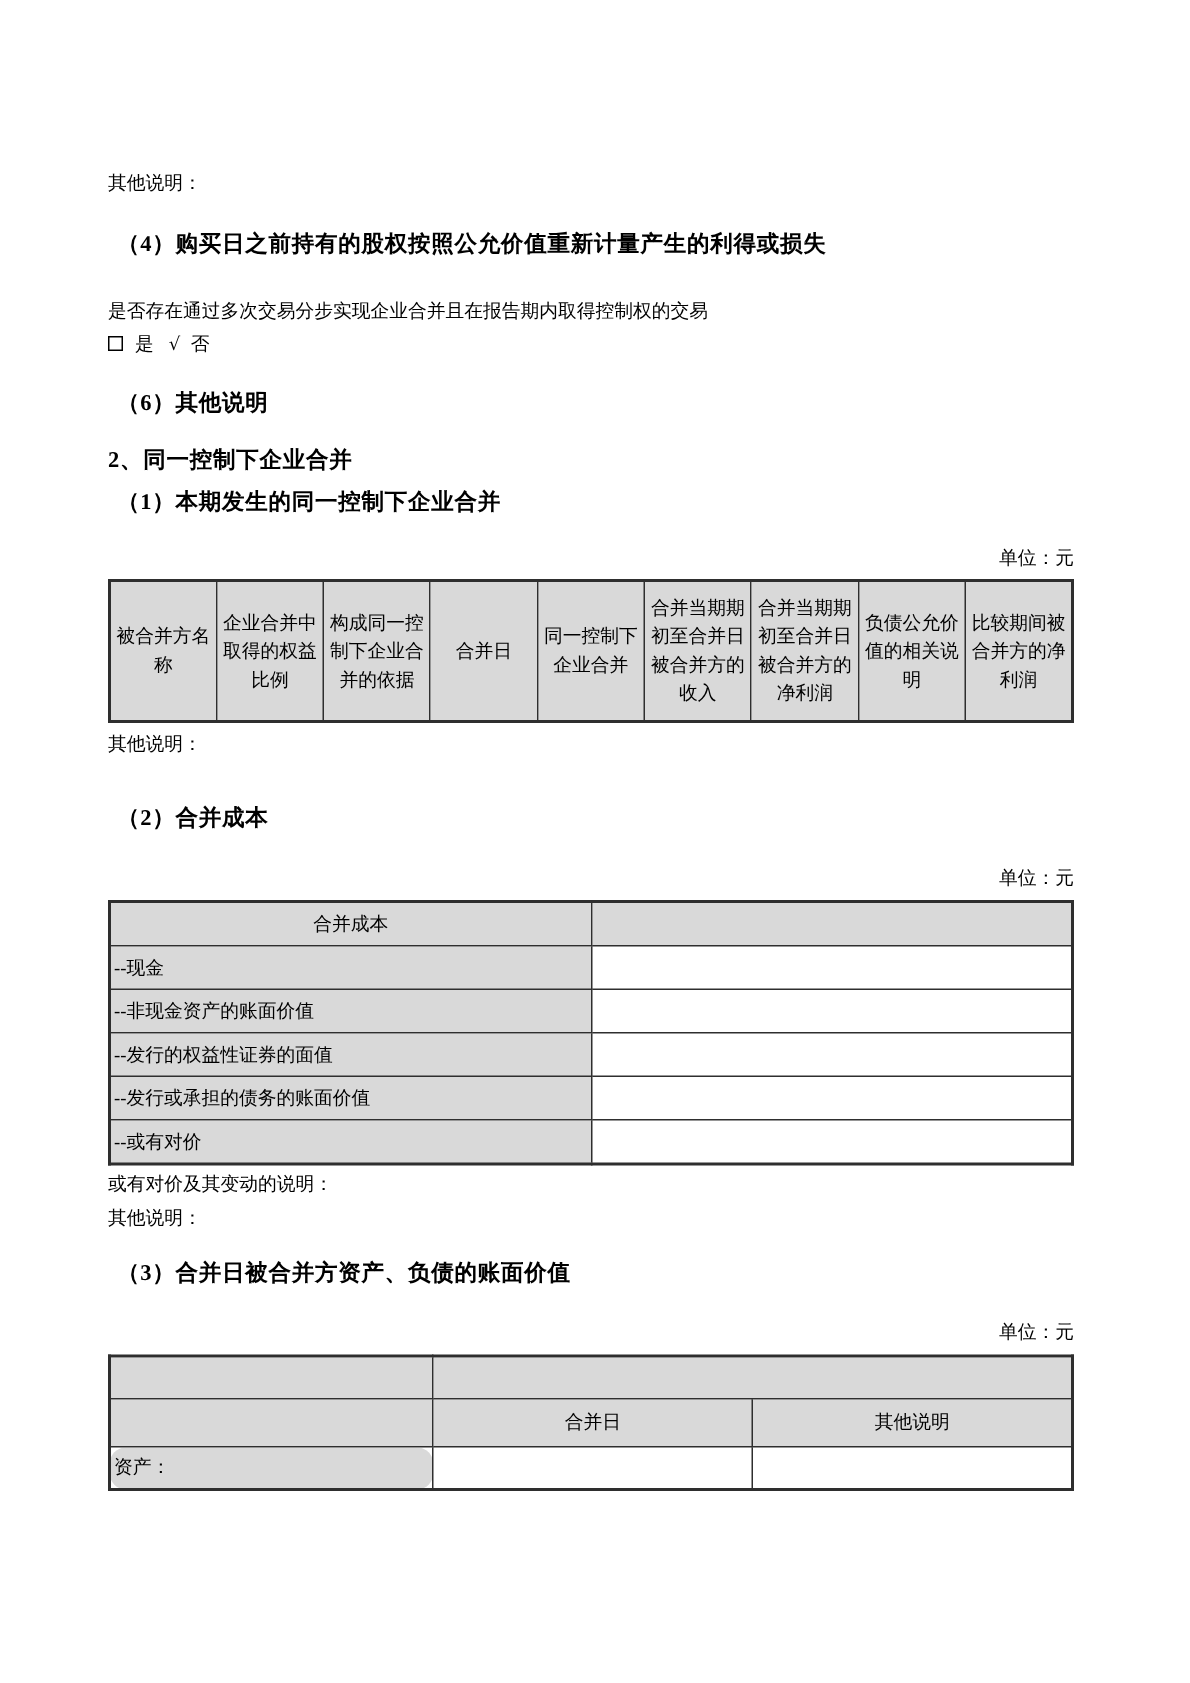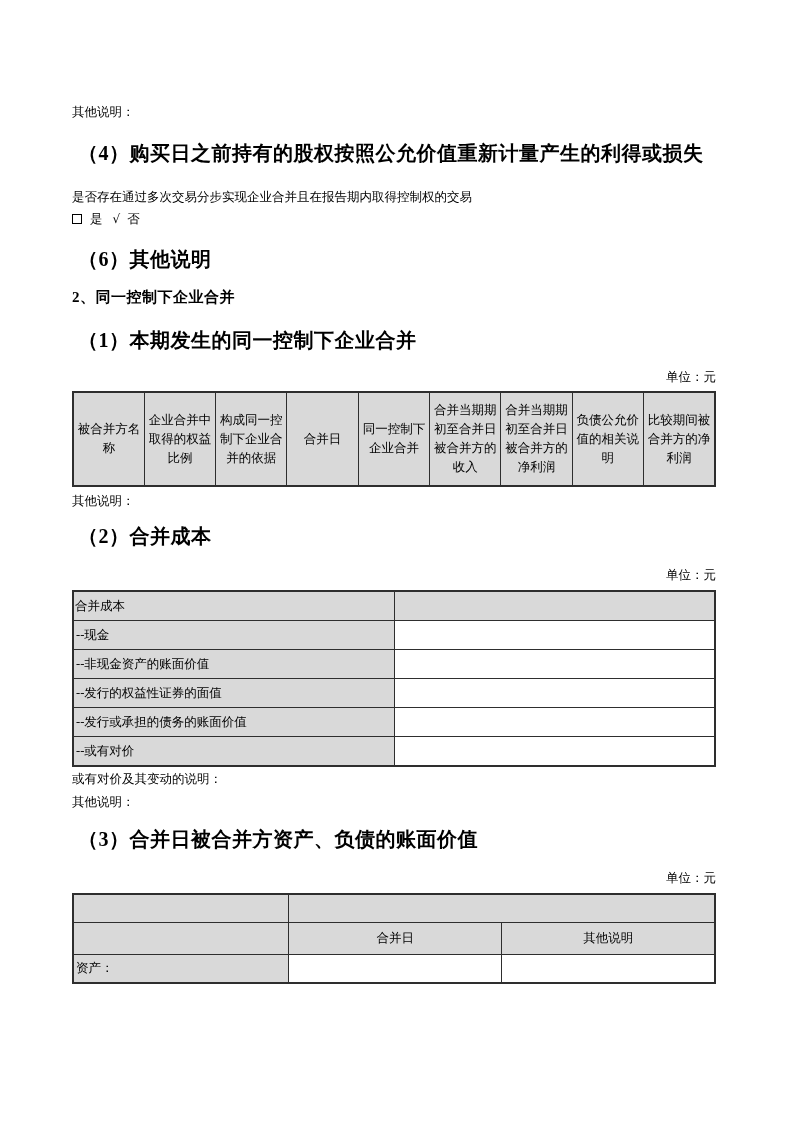--- a/index.html
+++ b/index.html
@@ -5,26 +5,26 @@
   html,body { margin:0; padding:0; background:#ffffff; }
   .page {
     position:relative;
     width:793px; height:1122px;
     background:#ffffff;
     font-family:"Liberation Serif","DejaVu Serif",serif;
     color:#000;
     overflow:hidden;
   }
   .content {
-    position:absolute; left:72px; top:6px; width:644px;
+    position:absolute; left:72px; top:16px; width:644px;
     display:flex; flex-direction:column;
   }
   .body-text { font-size:12.5px; line-height:16px; }
   .heading {
-    font-size:20px; line-height:20px; font-weight:bold; padding-left:6px;
+    font-size:15px; line-height:20px; font-weight:bold; padding-left:6px;
     letter-spacing:0.5px;
   }
   .section-heading {
     font-size:15px; line-height:20px; font-weight:bold; letter-spacing:0.5px;
   }
   .unit-label { font-size:12.5px; line-height:16px; text-align:right; }
 
   table.tbl {
     border-collapse:collapse; table-layout:fixed; width:100%;
     font-size:12.5px; border:2px solid #2e2e2e;
@@ -33,51 +33,51 @@
   .grey { background:#d9d9d9; }
 
   
   .t1 td {
     text-align:center; vertical-align:middle;
     height:90px; padding:1px 3px; line-height:19px;
   }
 
   
   .t2 td { height:26px; vertical-align:middle; }
-  .t2 .hdr { }
+  .t2 .hdr { text-align:center; }
   .t2 .lbl { text-align:left; padding:0 2px; }
 
   
   .t3 td { vertical-align:middle; }
   .t3 .r1 td { height:25px; }
   .t3 .r2 td { height:29px; text-align:center; }
-  .t3 .r3 td { height:25px; }
+  .t3 .r3 td { height:25px;border-radius:11px; }
   .t3 .lbl { text-align:left; padding:0 2px; }
 
   .checkbox-line { font-size:12.5px; line-height:16px; display:flex; align-items:center; }
   .cb-square {
     display:inline-block; width:8px; height:8px;
     border:1px solid #000; margin-right:8px;
   }
   .cb-label { margin-right:10px; }
   .cb-check { margin-right:7px; font-family:"DejaVu Sans",sans-serif; font-size:12px; }
 
   
   .m1  { margin-top:98px; }
   .m2  { margin-top:23px; }
   .m3  { margin-top:26px; }
   .m4  { margin-top:6px;  }
   .m5  { margin-top:22px; }
   .m6  { margin-top:22px; }
   .m7  { margin-top:18px; }
-  .m8  { margin-top:23px; }
+  .m8  { margin-top:8px; }
   .m9  { margin-top:19px; }
   .m10 { margin-top:6px;  }
   .m11 { margin-top:6px;  }
-  .m12 { margin-top:17px; }
+  .m12 { margin-top:32px; }
   .m13 { margin-top:21px; }
   .m14 { margin-top:7px;  }
   .m15 { margin-top:4px;  }
   .m16 { margin-top:7px;  }
   .m17 { margin-top:19px; }
   .m18 { margin-top:21px; }
   .m19 { margin-top:7px;  }
 </style>
 </head>
 <body>

